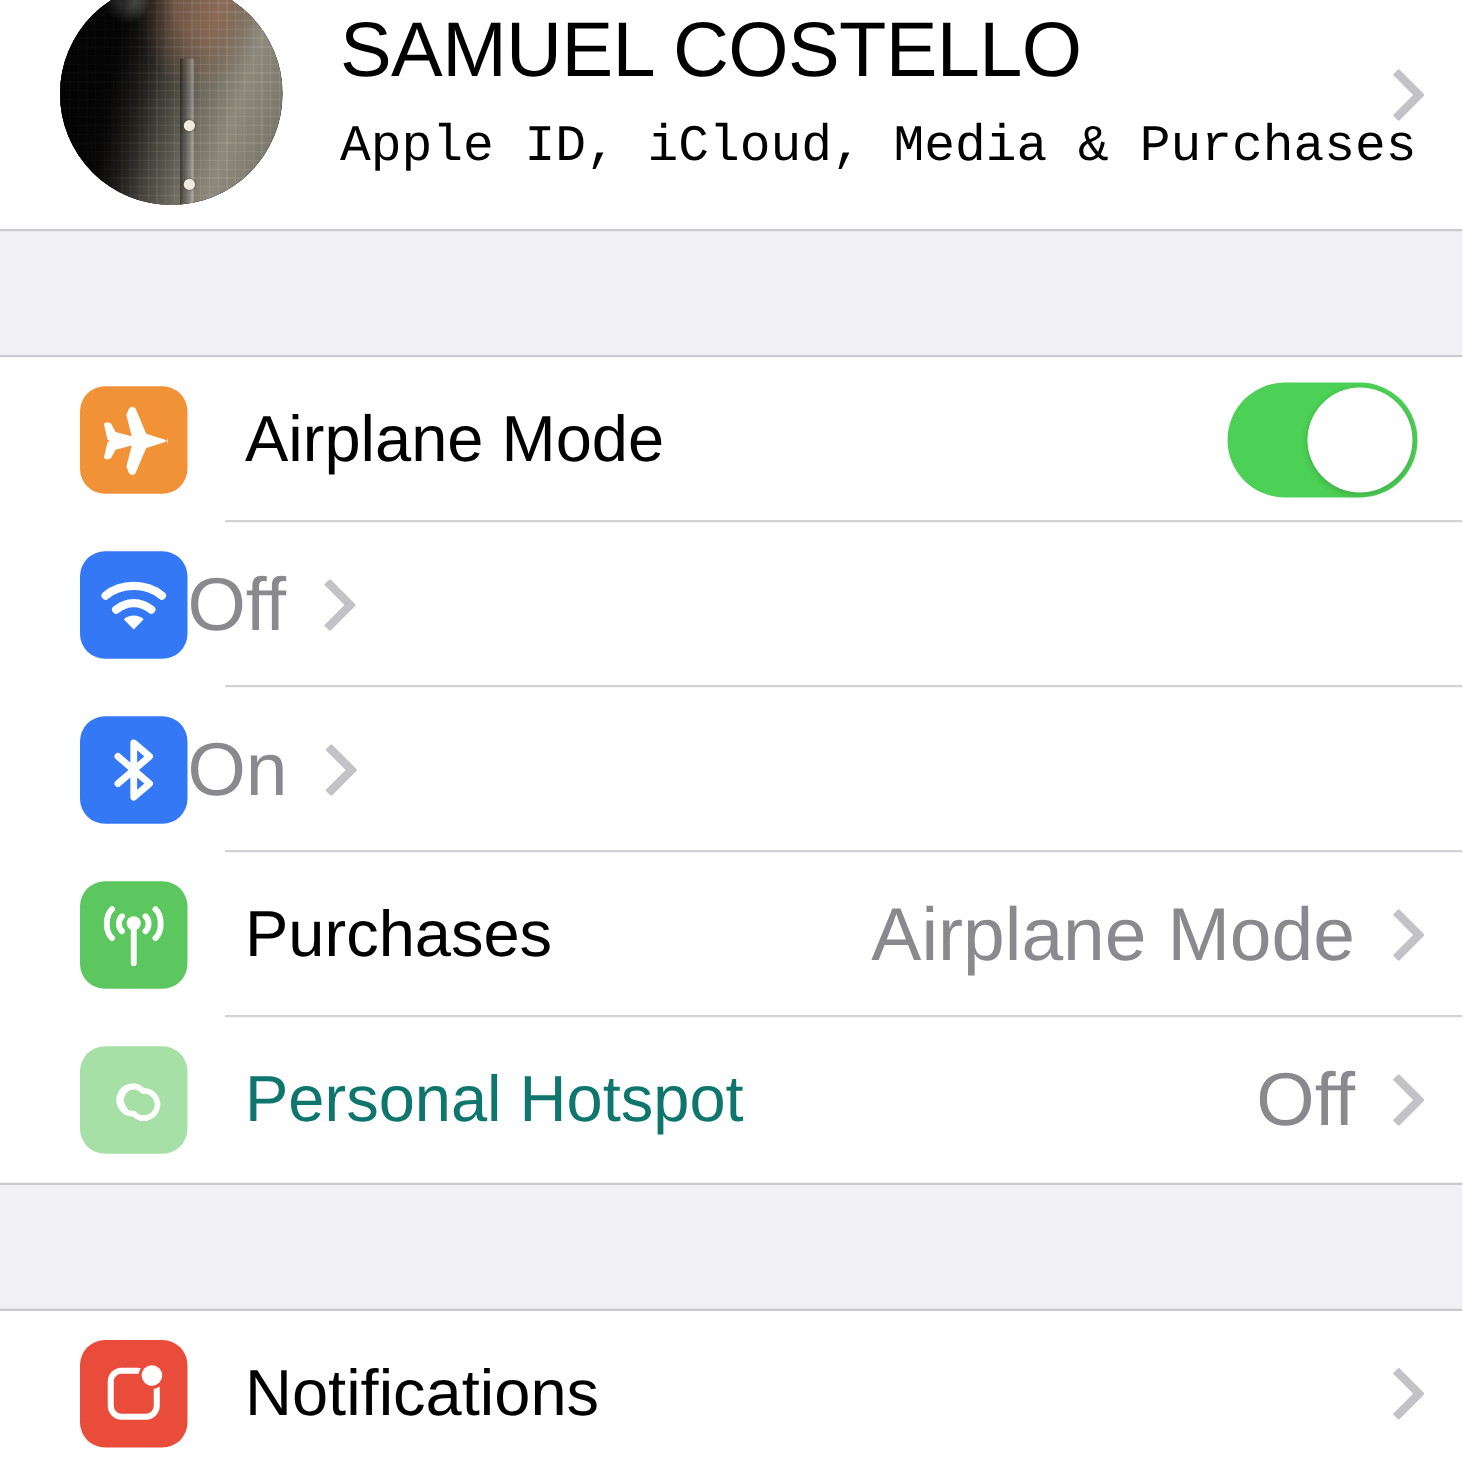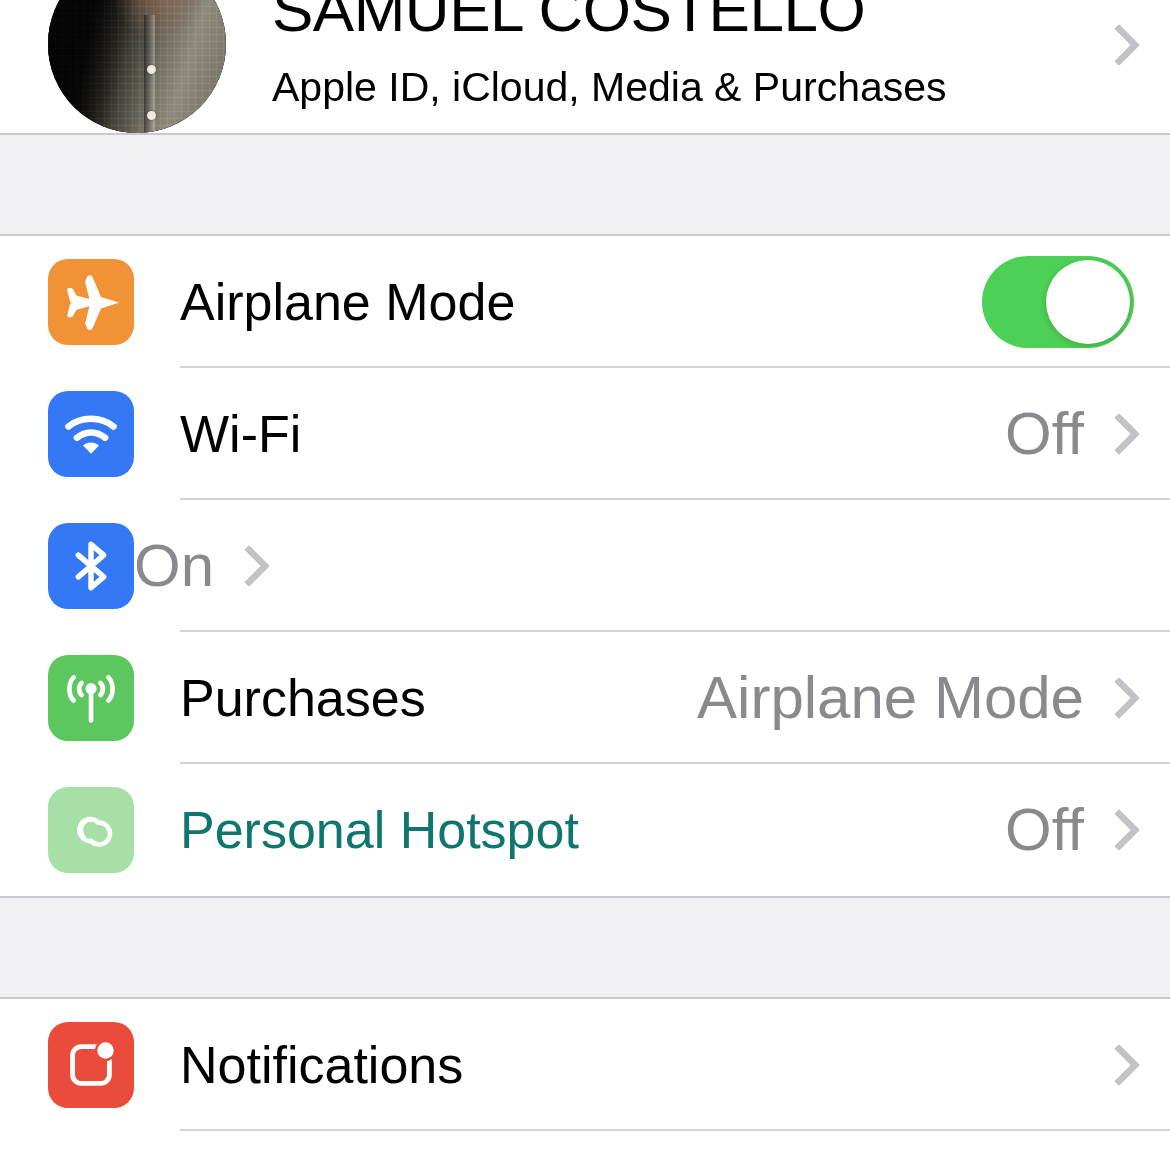--- a/index.html
+++ b/index.html
@@ -18,26 +18,27 @@
   .screen {
     width: 1170px;
     height: 1170px;
     position: relative;
     background: #ffffff;
   }
 
   
   .account-row {
     position: relative;
-    height: 133px;
+    height: 170px;
     background: #ffffff;
     display: flex;
     align-items: center;
     box-sizing: border-box;
     padding: 0 34px 0 48px;
+    margin-top: 13px;
   }
   .avatar {
     width: 178px;
     height: 178px;
     border-radius: 50%;
     flex: 0 0 178px;
     margin-top: -46px;
     overflow: hidden;
     position: relative;
     background: #2b2b33;
@@ -98,20 +99,21 @@
     color: #000000;
     font-weight: 400;
     white-space: nowrap;
   }
   .account-subtitle {
     font-size: 41px;
     line-height: 48px;
     color: #000000;
     margin-top: 22px;
     white-space: nowrap;
+    font-family: Liberation Mono, monospace;
   }
 
   
   .chevron {
     flex: 0 0 auto;
     width: 34px;
     height: 56px;
     position: relative;
   }
   .chevron::before {
@@ -137,21 +139,21 @@
   }
   .gap-1 { height: 103px; }
   .gap-2 { height: 103px; }
 
   
   .list { background: #ffffff; }
   .row {
     display: flex;
     align-items: center;
     height: 132px;
-    padding-left: 48px;
+    padding-left: 64px;
     padding-right: 34px;
     box-sizing: border-box;
     position: relative;
     background: #ffffff;
   }
   .row .sep {
     position: absolute;
     left: 180px;
     right: 0;
     bottom: 0;
@@ -259,21 +261,20 @@
     <div class="row">
       <div class="icon-tile ic-wifi">
         <svg width="60" height="60" viewBox="0 0 64 64" aria-hidden="true">
           <g fill="none" stroke="#ffffff" stroke-linecap="round">
             <path d="M8 24c13-11 35-11 48 0" stroke-width="7"></path>
             <path d="M17 36c9-7.5 21-7.5 30 0" stroke-width="7"></path>
           </g>
           <path fill="#ffffff" d="M32 53l-8.5-8.8c4.7-4.2 12.3-4.2 17 0z"></path>
         </svg>
       </div>
-      <div class="row-label">Wi-Fi</div>
       <div class="row-value">Off</div>
       <div class="chevron"></div>
       <div class="sep"></div>
     </div>
 
     <div class="row">
       <div class="icon-tile ic-bluetooth">
         <svg width="58" height="58" viewBox="0 0 64 64" aria-hidden="true">
           <path fill="none" stroke="#ffffff" stroke-width="6" stroke-linejoin="round" stroke-linecap="round" d="M18 20l28 24-14 12V8l14 12-28 24"></path>
         </svg>

